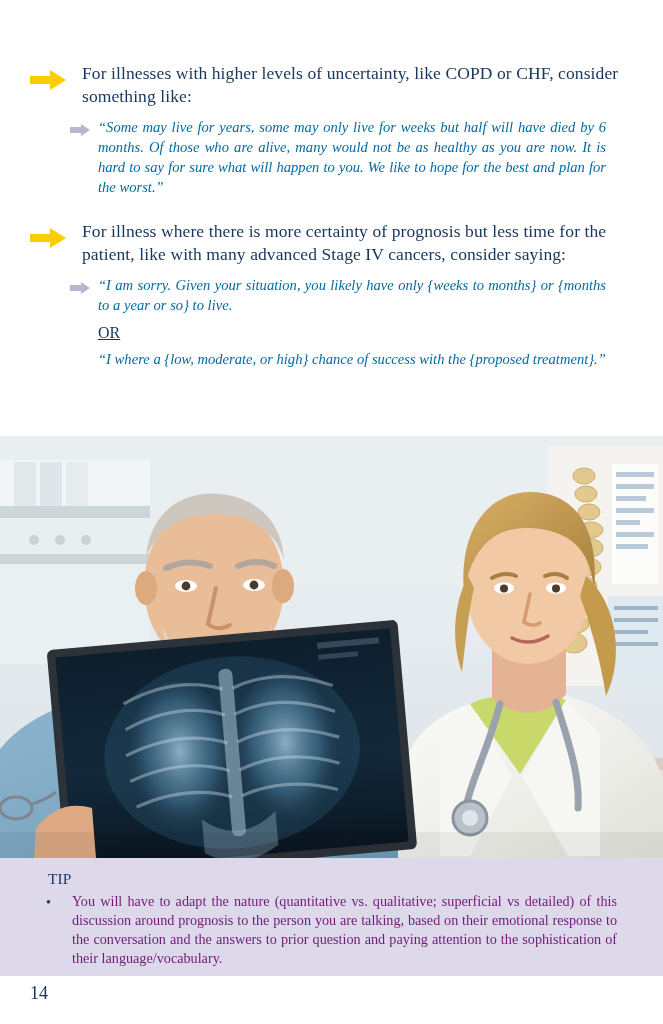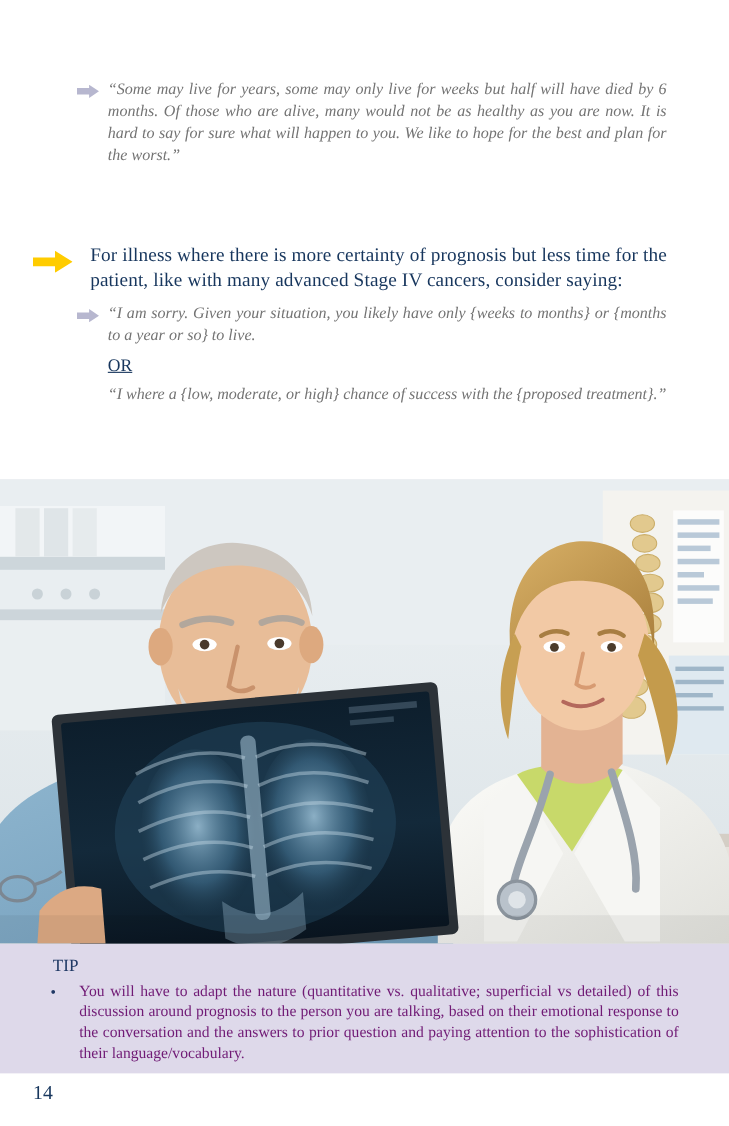--- a/index.html
+++ b/index.html
@@ -77,21 +77,21 @@
     width: 20px;
     height: 12px;
   }
 
   .quote {
     margin: 0;
     font-family: "Liberation Serif", serif;
     font-style: italic;
     font-size: 14.6px;
     line-height: 1.38;
-    color: #737373;
+    color: #0369a1;
     text-align: justify;
     width: 508px;
   }
 
   .or-label {
     margin: 9px 0 7px 0;
     font-family: "Liberation Serif", serif;
     font-style: normal;
     font-size: 16px;
     color: #17365d;
@@ -167,20 +167,28 @@
   }
 </style>
 </head>
 <body>
 
 <div class="page">
 
   <div class="content">
 
     <div class="block block-1">
+      <div class="arrow-row">
+        <span class="arrow-icon">
+          <svg width="36" height="20" viewBox="0 0 36 20">
+            <polygon points="0,6 20,6 20,0 36,10 20,20 20,14 0,14" fill="#ffcc00"></polygon>
+          </svg>
+        </span>
+        <p class="heading">For illnesses with higher levels of uncertainty, like COPD or CHF, consider something like:</p>
+      </div>
       <div class="quote-group">
         <span class="small-arrow">
           <svg width="20" height="12" viewBox="0 0 20 12">
             <polygon points="0,3 11,3 11,0 20,6 11,12 11,9 0,9" fill="#b7b7cf"></polygon>
           </svg>
         </span>
         <p class="quote">“Some may live for years, some may only live for weeks but half will have died by 6 months. Of those who are alive, many would not be as healthy as you are now. It is hard to say for sure what will happen to you. We like to hope for the best and plan for the worst.”</p>
       </div>
     </div>
 

